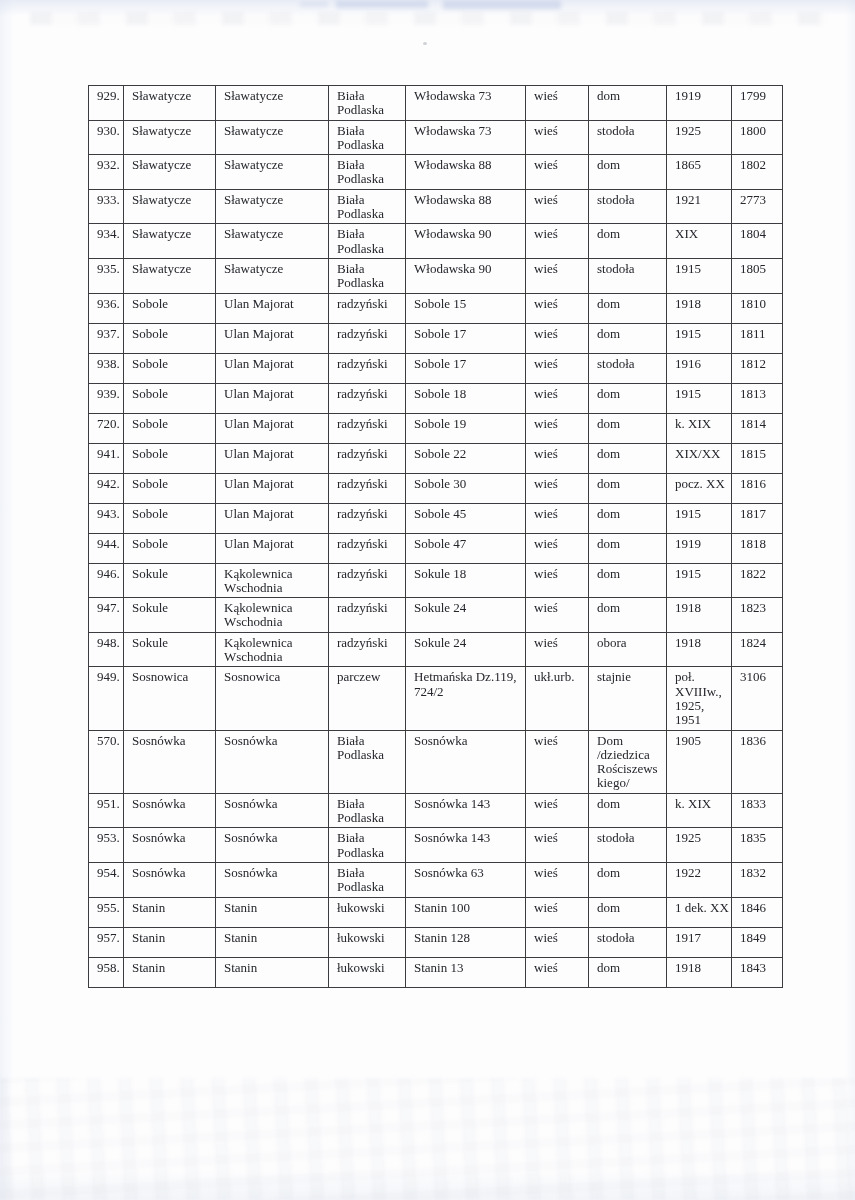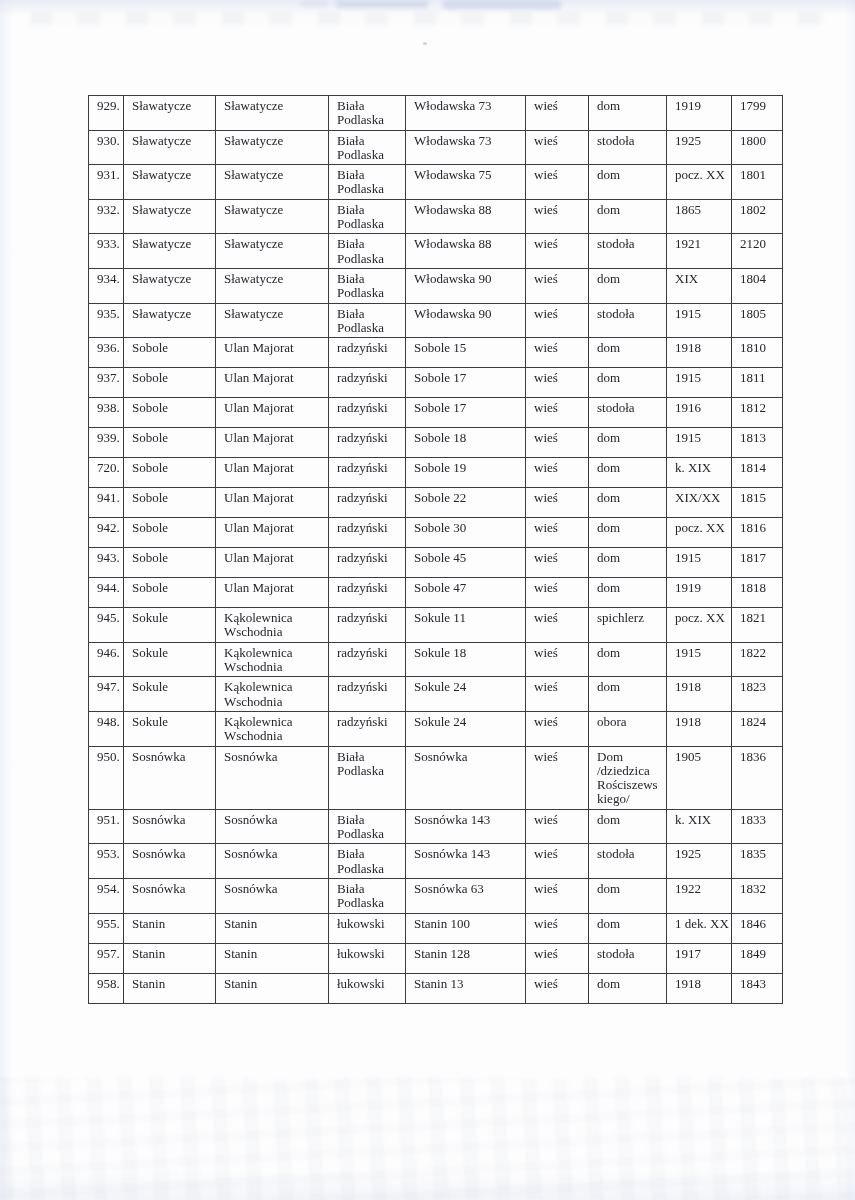--- a/index.html
+++ b/index.html
@@ -69,21 +69,20 @@
     left: 88px;
     top: 85px;
     width: 694px;
   }
   table.register {
     border-collapse: collapse;
     table-layout: fixed;
     width: 694px;
     font-size: 13px;
     line-height: 1.1;
-    margin-top: 10px;
   }
   table.register td {
     border: 1px solid #3a3c40;
     vertical-align: top;
     padding: 3px 2px 2px 8px;
     overflow-wrap: break-word;
     word-break: break-word;
   }
   table.register tr { height: 30px; }
   td.col-no { padding-left: 3px; padding-right: 1px; }
@@ -139,51 +138,40 @@
           <td class="col-locality">Sławatycze</td>
           <td class="col-commune">Sławatycze</td>
           <td class="col-district">Biała Podlaska</td>
           <td class="col-address">Włodawska 73</td>
           <td class="col-settlement-type">wieś</td>
           <td class="col-object">stodoła</td>
           <td class="col-dating">1925</td>
           <td class="col-record-no">1800</td>
         </tr>
         <tr>
-          <td class="col-no">931.</td>
-          <td class="col-locality">Sławatycze</td>
-          <td class="col-commune">Sławatycze</td>
-          <td class="col-district">Biała Podlaska</td>
-          <td class="col-address">Włodawska 75</td>
-          <td class="col-settlement-type">wieś</td>
-          <td class="col-object">dom</td>
-          <td class="col-dating">pocz. XX</td>
-          <td class="col-record-no">1801</td>
-        </tr>
-        <tr>
           <td class="col-no">932.</td>
           <td class="col-locality">Sławatycze</td>
           <td class="col-commune">Sławatycze</td>
           <td class="col-district">Biała Podlaska</td>
           <td class="col-address">Włodawska 88</td>
           <td class="col-settlement-type">wieś</td>
           <td class="col-object">dom</td>
           <td class="col-dating">1865</td>
           <td class="col-record-no">1802</td>
         </tr>
         <tr>
           <td class="col-no">933.</td>
           <td class="col-locality">Sławatycze</td>
           <td class="col-commune">Sławatycze</td>
           <td class="col-district">Biała Podlaska</td>
           <td class="col-address">Włodawska 88</td>
           <td class="col-settlement-type">wieś</td>
           <td class="col-object">stodoła</td>
           <td class="col-dating">1921</td>
-          <td class="col-record-no">2120</td>
+          <td class="col-record-no">2773</td>
         </tr>
         <tr>
           <td class="col-no">934.</td>
           <td class="col-locality">Sławatycze</td>
           <td class="col-commune">Sławatycze</td>
           <td class="col-district">Biała Podlaska</td>
           <td class="col-address">Włodawska 90</td>
           <td class="col-settlement-type">wieś</td>
           <td class="col-object">dom</td>
           <td class="col-dating">XIX</td>
@@ -291,31 +279,20 @@
         <tr>
           <td class="col-no">944.</td>
           <td class="col-locality">Sobole</td>
           <td class="col-commune">Ulan Majorat</td>
           <td class="col-district">radzyński</td>
           <td class="col-address">Sobole 47</td>
           <td class="col-settlement-type">wieś</td>
           <td class="col-object">dom</td>
           <td class="col-dating">1919</td>
           <td class="col-record-no">1818</td>
-        </tr>
-        <tr>
-          <td class="col-no">945.</td>
-          <td class="col-locality">Sokule</td>
-          <td class="col-commune">Kąkolewnica Wschodnia</td>
-          <td class="col-district">radzyński</td>
-          <td class="col-address">Sokule 11</td>
-          <td class="col-settlement-type">wieś</td>
-          <td class="col-object">spichlerz</td>
-          <td class="col-dating">pocz. XX</td>
-          <td class="col-record-no">1821</td>
         </tr>
         <tr>
           <td class="col-no">946.</td>
           <td class="col-locality">Sokule</td>
           <td class="col-commune">Kąkolewnica Wschodnia</td>
           <td class="col-district">radzyński</td>
           <td class="col-address">Sokule 18</td>
           <td class="col-settlement-type">wieś</td>
           <td class="col-object">dom</td>
           <td class="col-dating">1915</td>
@@ -337,21 +314,32 @@
           <td class="col-locality">Sokule</td>
           <td class="col-commune">Kąkolewnica Wschodnia</td>
           <td class="col-district">radzyński</td>
           <td class="col-address">Sokule 24</td>
           <td class="col-settlement-type">wieś</td>
           <td class="col-object">obora</td>
           <td class="col-dating">1918</td>
           <td class="col-record-no">1824</td>
         </tr>
         <tr>
-          <td class="col-no">950.</td>
+          <td class="col-no">949.</td>
+          <td class="col-locality">Sosnowica</td>
+          <td class="col-commune">Sosnowica</td>
+          <td class="col-district">parczew</td>
+          <td class="col-address">Hetmańska Dz.119, 724/2</td>
+          <td class="col-settlement-type">ukł.urb.</td>
+          <td class="col-object">stajnie</td>
+          <td class="col-dating">poł. XVIIIw., 1925, 1951</td>
+          <td class="col-record-no">3106</td>
+        </tr>
+        <tr>
+          <td class="col-no">570.</td>
           <td class="col-locality">Sosnówka</td>
           <td class="col-commune">Sosnówka</td>
           <td class="col-district">Biała Podlaska</td>
           <td class="col-address">Sosnówka</td>
           <td class="col-settlement-type">wieś</td>
           <td class="col-object">Dom /dziedzica Rościszewskiego/</td>
           <td class="col-dating">1905</td>
           <td class="col-record-no">1836</td>
         </tr>
         <tr>

